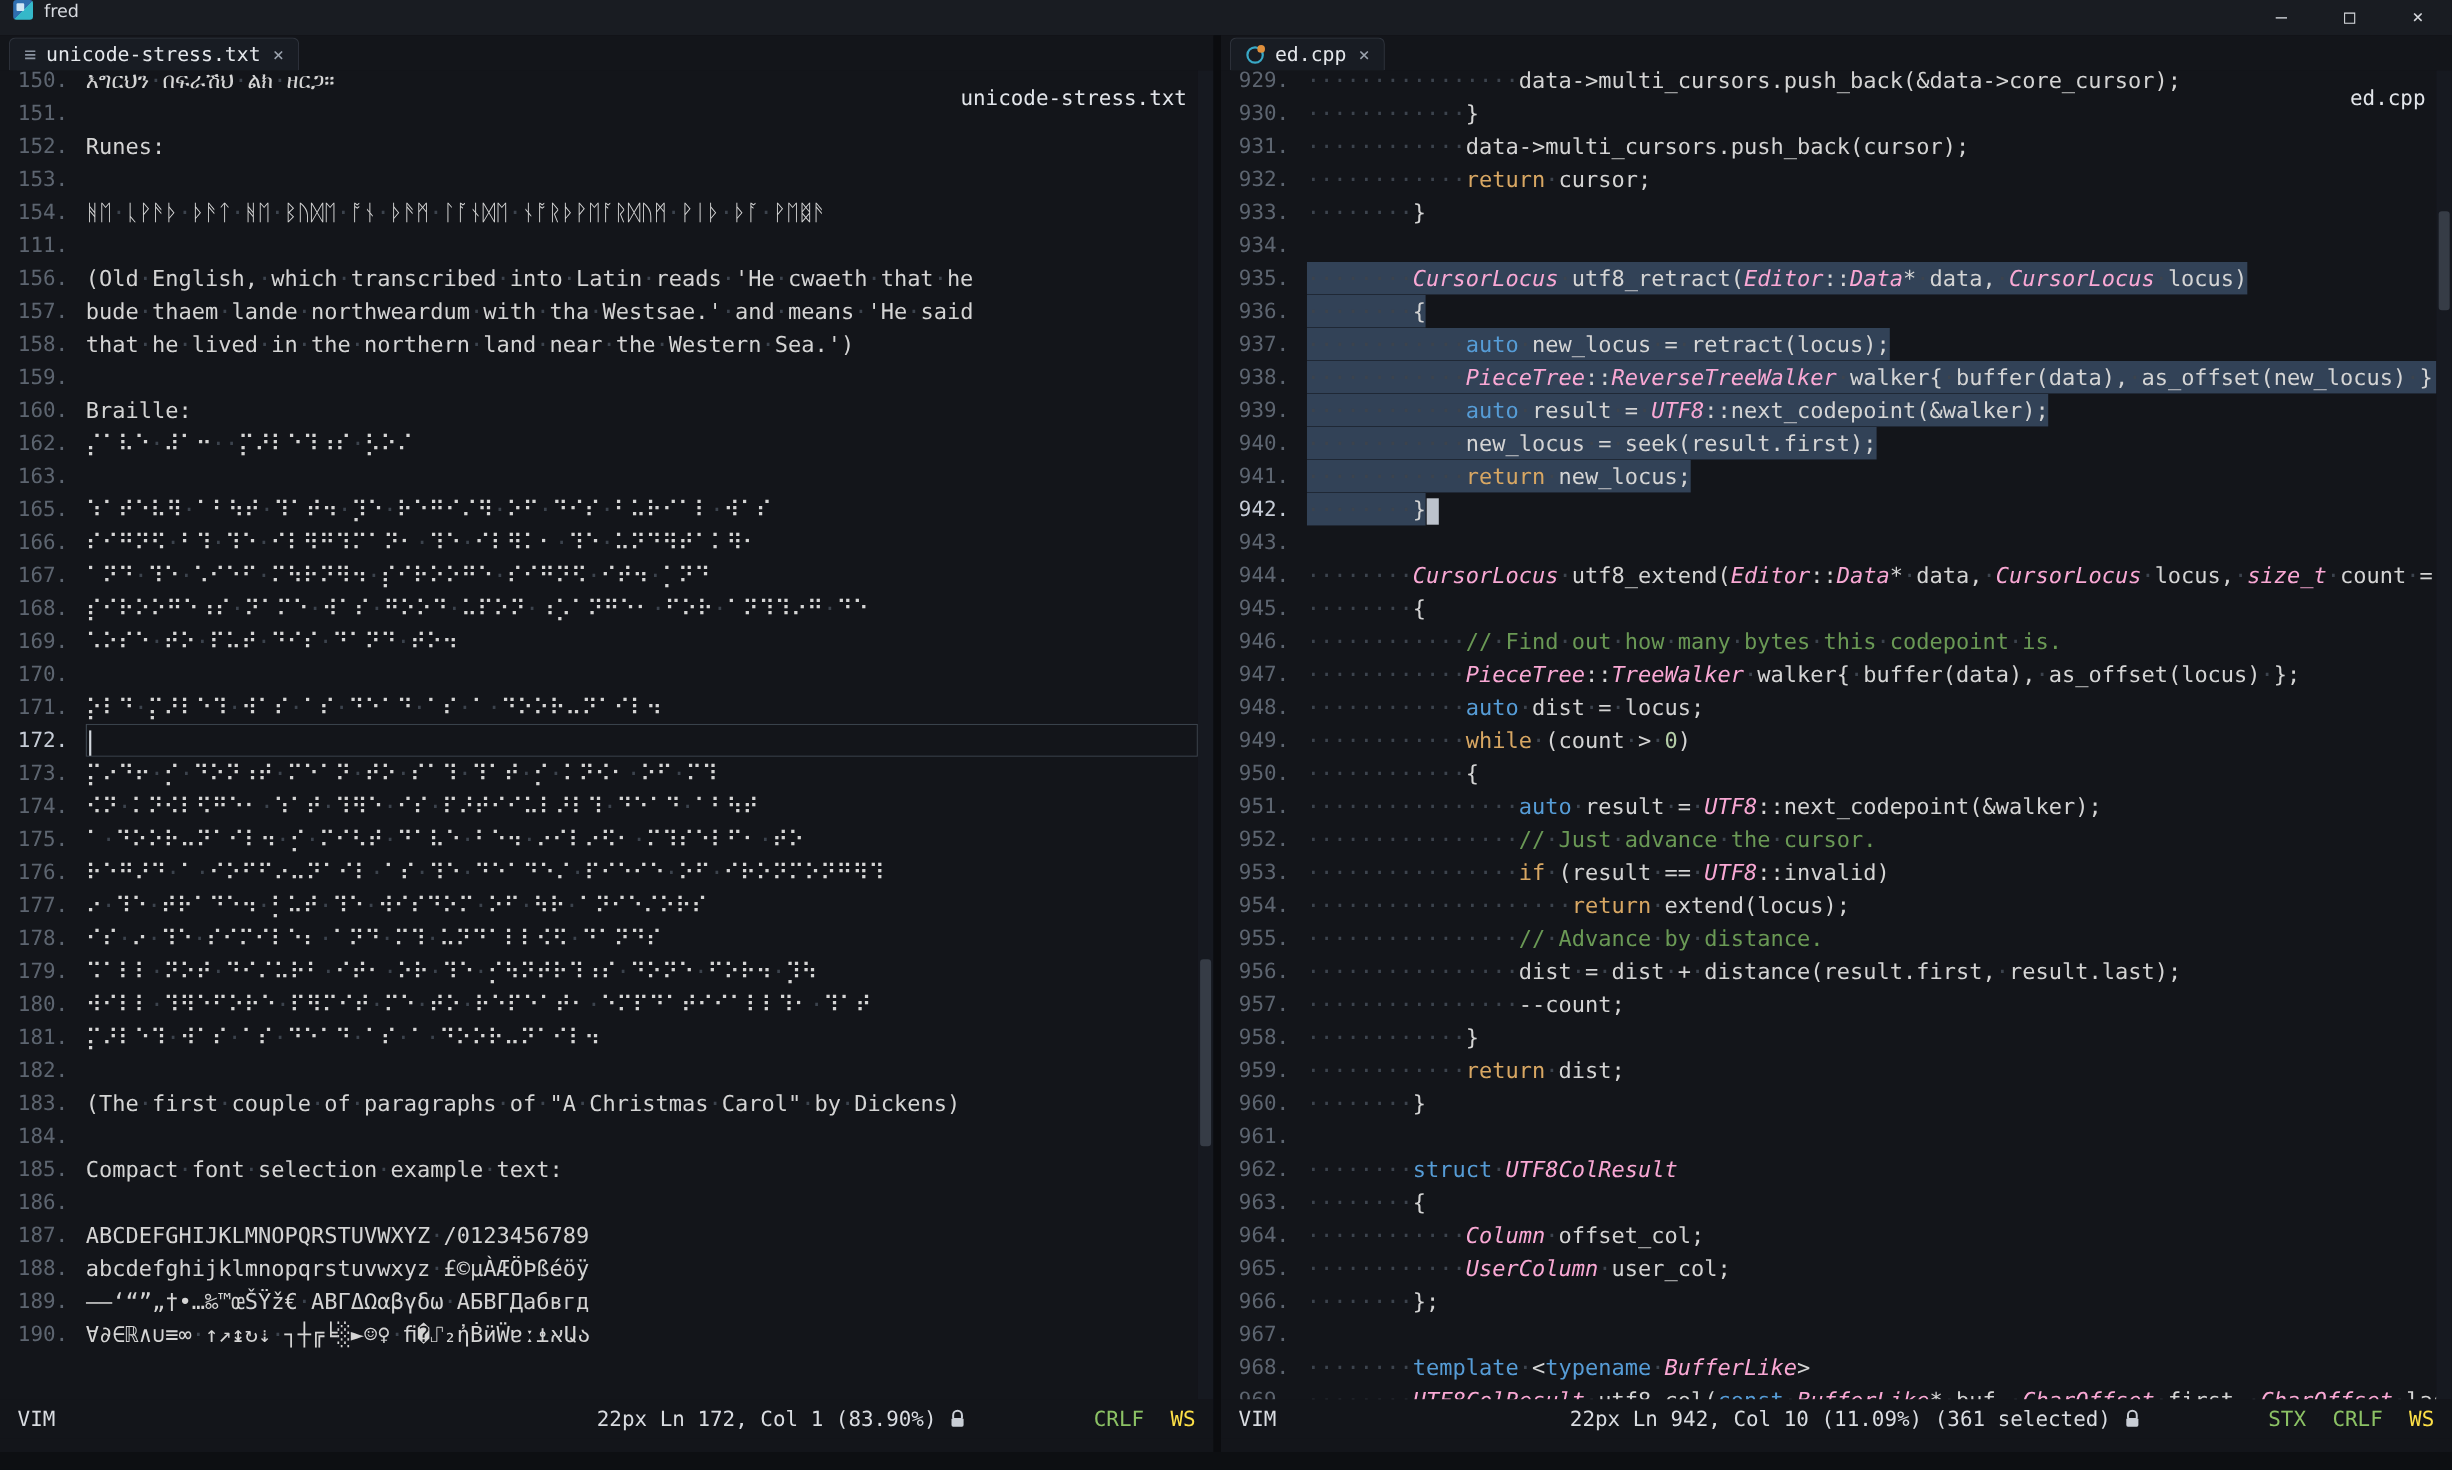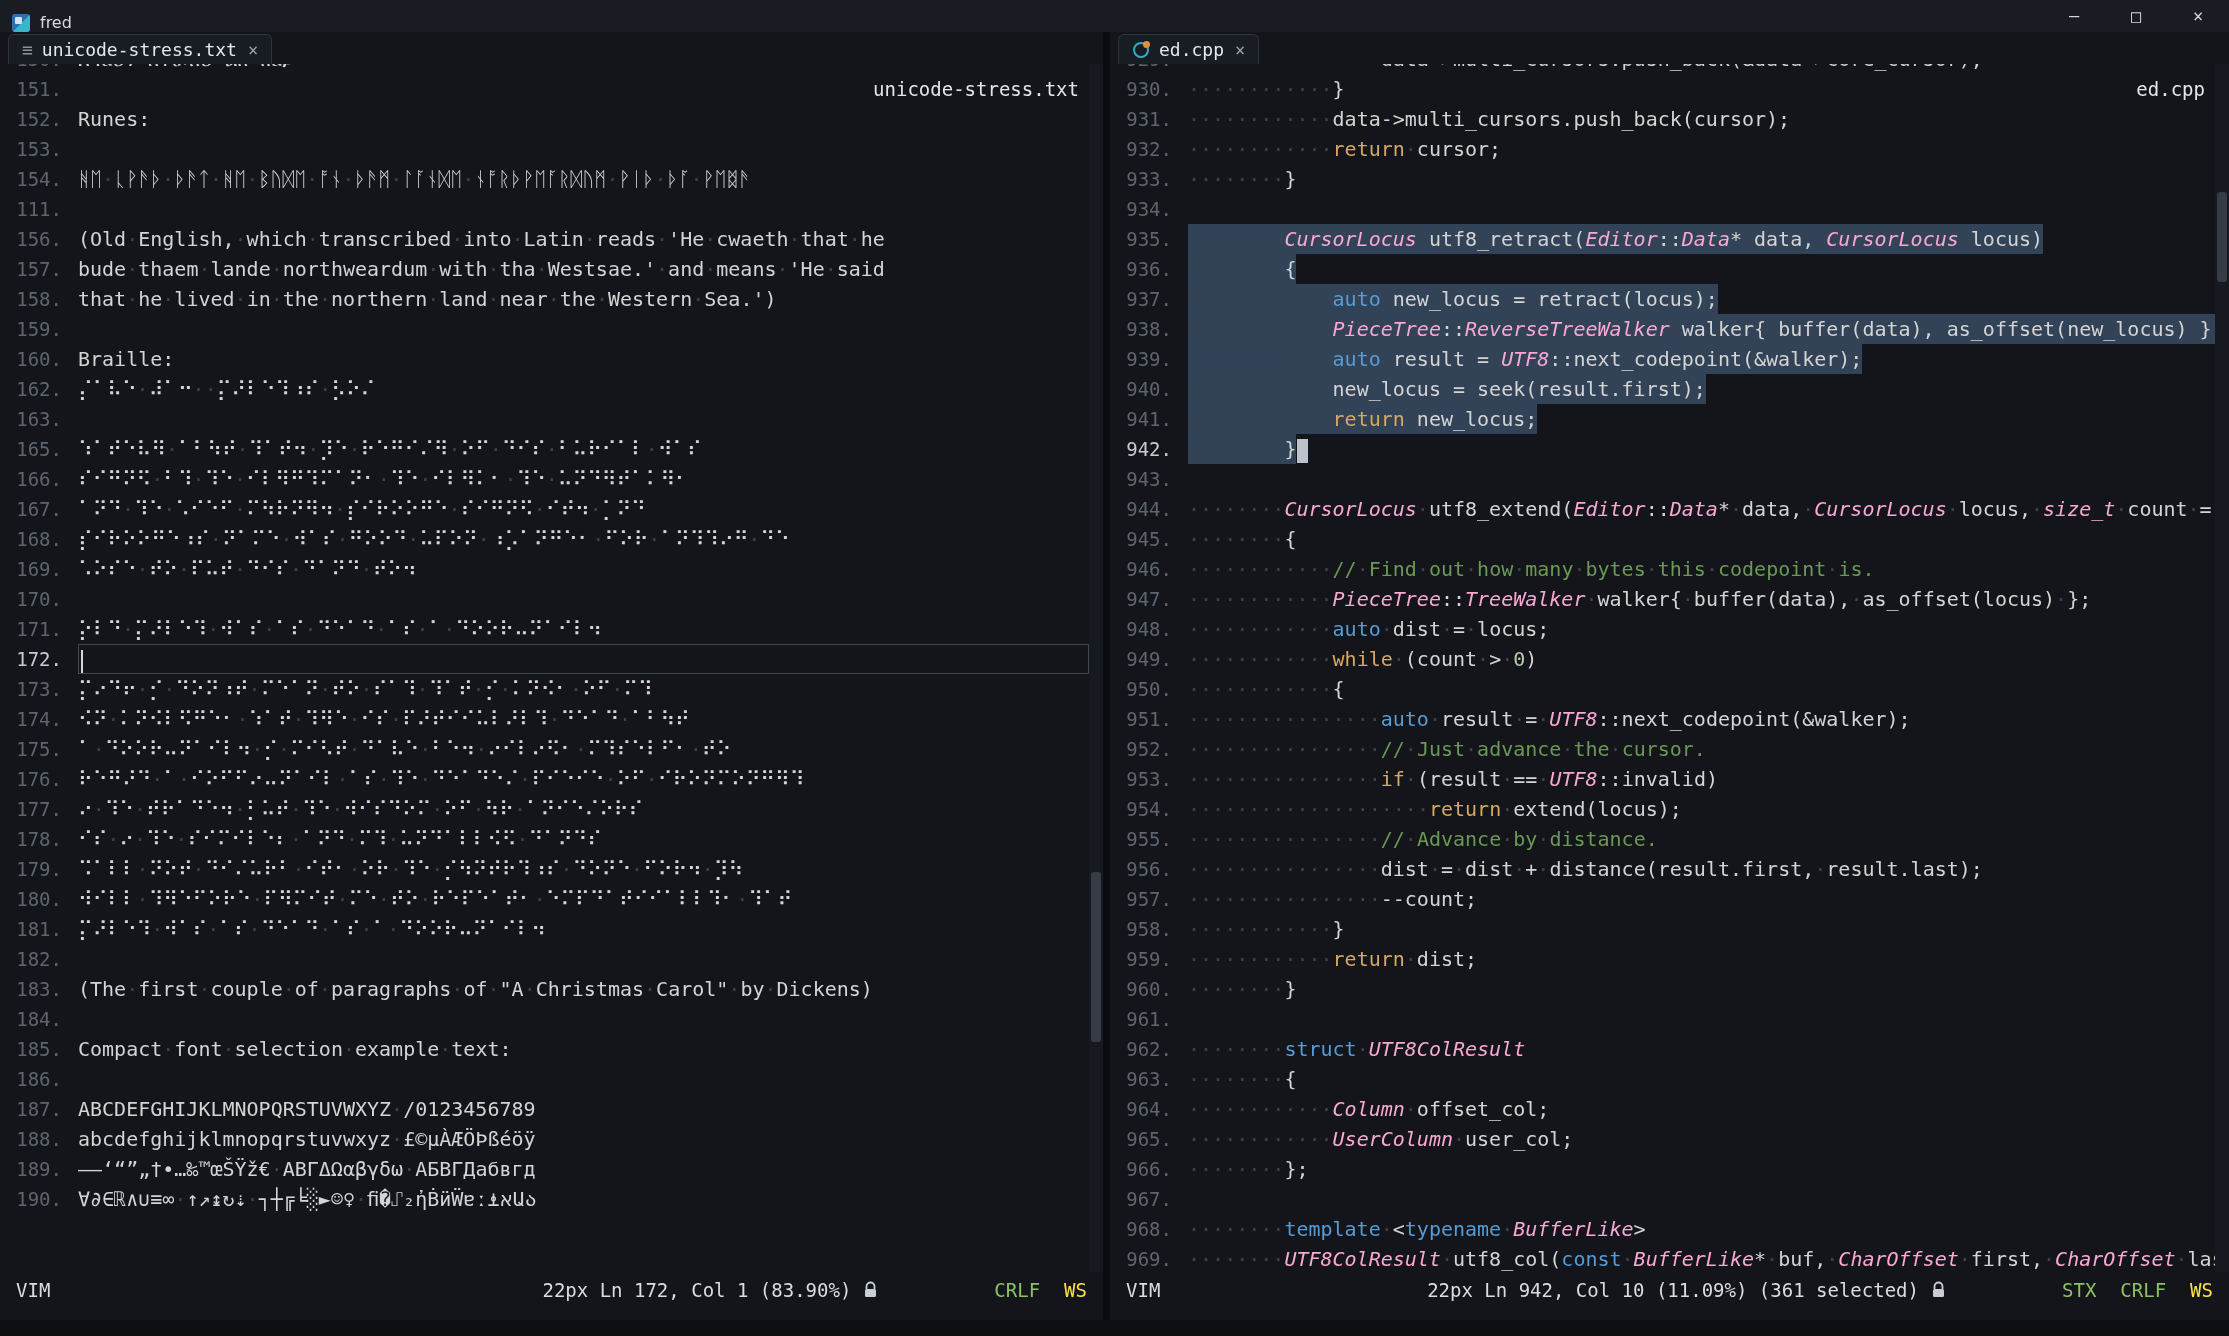--- a/index.html
+++ b/index.html
@@ -2,21 +2,21 @@
 <html><head>
 <meta charset="utf-8">
 <style>
   * { margin:0; padding:0; box-sizing:border-box; }
   html,body { width:2229px; height:1336px; overflow:hidden; background:#0d0f12; }
   body { font-family:"DejaVu Sans Mono","DejaVu Sans",monospace; }
 
   .window { width:2229px; height:1336px; display:flex; flex-direction:column; background:#13151a; }
 
   
-  .titlebar { flex:0 0 32px; height:32px; background:#191c22; display:flex; align-items:flex-end; }
+  .titlebar { flex:0 0 32px; height:32px; background:#191c22; display:flex; align-items:flex-start; }
   .app-icon { width:18px; height:18px; margin:0 10px 0 12px; border-radius:3px;
               background:linear-gradient(135deg,#2e6fb0 0 50%,#35b8c9 50% 100%); position:relative; }
   .app-icon::after { content:""; position:absolute; left:3px; top:3px; width:7px; height:7px; background:#cfe6f5; border-radius:1px; }
   .win-title { color:#d7dae0; font-size:16px; font-family:"DejaVu Sans","Liberation Sans",sans-serif; }
   .win-controls { margin-left:auto; display:flex; height:100%; }
   .win-btn { width:62px; height:100%; display:flex; align-items:center; justify-content:center;
              color:#d4d7dc; font-size:17px; }
 
   
   .main { flex:1; min-height:0; display:flex; }
@@ -34,21 +34,21 @@
          color:#e4e7eb; font-size:18px; }
   .tab-icon { color:#8a93a0; font-size:18px; line-height:1; }
   .cpp-icon { width:18px; height:18px; position:relative; }
   .cpp-icon .ring { position:absolute; inset:1px; border:2px solid #39a8c6; border-radius:50%; }
   .cpp-icon .dot { position:absolute; right:0; top:0; width:7px; height:7px; background:#e08f3c; border-radius:50%; }
   .tab-close { color:#9aa2ad; font-size:17px; margin-left:2px; }
 
   .overlay-filename { position:absolute; top:46px; right:24px; z-index:2; color:#e2e5ea; font-size:19px; }
 
   
-  .rows { position:absolute; top:12px; left:0; right:14px; z-index:1; }
+  .rows { position:absolute; top:26px; left:0; right:14px; z-index:1; }
   .row { height:30px; display:flex; align-items:stretch; white-space:pre; overflow:hidden; }
   .lnum { flex:0 0 62px; text-align:right; color:#5d6570; font-size:19px; line-height:30px; }
   .lnum.active { color:#c6ccd6; }
   .ltext { flex:1; margin-left:16px; font-size:20px; line-height:30px; color:#d6d8da; overflow:hidden; }
   .wsd { color:#3c434d; }
   .tk-p { color:#d4d4d4; }
   .tk-k { color:#569cd6; }
   .tk-c { color:#d8a763; }
   .tk-t { color:#f9a8d4;font-style:italic; }
   .tk-m { color:#6a9955; }

